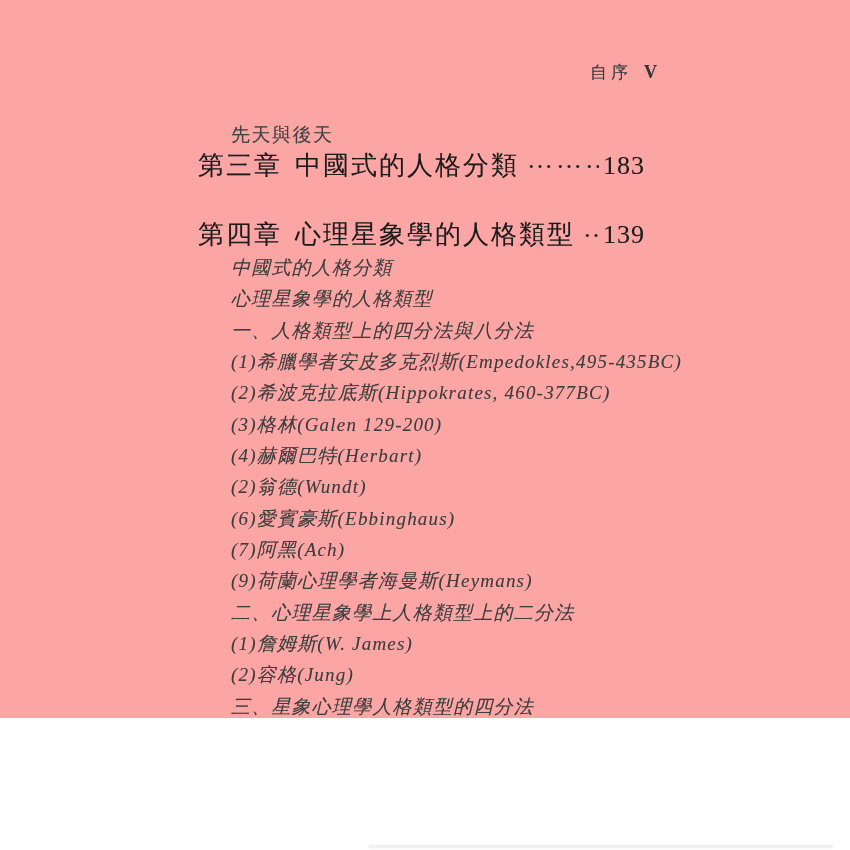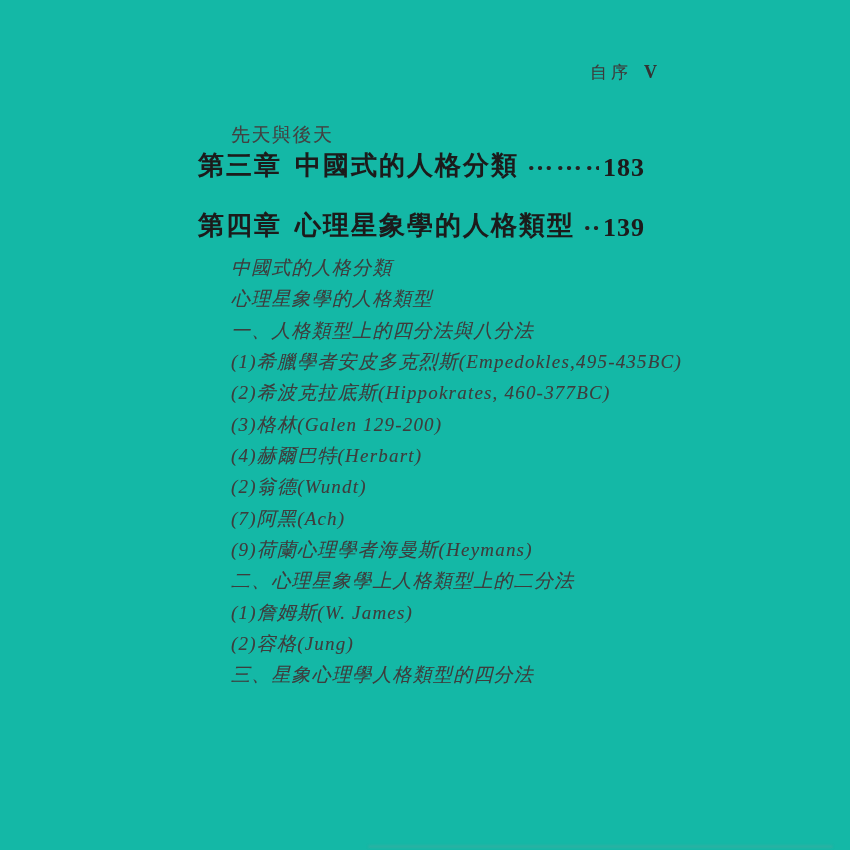--- a/index.html
+++ b/index.html
@@ -6,22 +6,22 @@
   html, body { width: 850px; height: 850px; }
   body {
     background: #ffffff;
     overflow: hidden;
     position: relative;
     font-family: "Liberation Serif", "DejaVu Serif", serif;
   }
   .page {
     position: absolute;
     left: 0; top: 0;
-    width: 850px; height: 850px;
-    background: #14b8a6;
+    width: 850px; height: 718px;
+    background: #fca5a5;
     text-shadow: 0 0 0.6px rgba(70,70,70,0.35); 
   }
 
   
   .running-head {
     position: absolute;
     left: 590px; top: 61px;
     font-size: 17px;
     color: #3c3c3c;
     letter-spacing: 4px;
@@ -44,29 +44,29 @@
     color: #424242;
     white-space: nowrap;
   }
 
   
   .chapter {
     position: absolute;
     left: 198px;
     width: 447px;
     display: flex;
-    align-items: flex-end;
+    align-items: center;
     font-size: 26px;
-    font-weight: bold;
+    font-weight: normal;
     color: #1b1b1b;
     letter-spacing: 2px;
     white-space: nowrap;
   }
   .chapter.c1 { top: 148px; }
-  .chapter.c2 { top: 208px; }
+  .chapter.c2 { top: 217px; }
   .ch-label { margin-right: 13px; flex: 0 0 auto; }
   .ch-title { flex: 0 0 auto; }
   .leader {
     flex: 1 1 auto;
     text-align: center;
     overflow: hidden;
     letter-spacing: 3px;
     transform: translateY(-6px);
     margin: 0 4px 0 8px;
     color: #222222;
@@ -130,20 +130,21 @@
 
   <div class="toc-body">
     <div class="toc-line">中國式的人格分類</div>
     <div class="toc-line">心理星象學的人格類型</div>
     <div class="toc-line">一、人格類型上的四分法與八分法</div>
     <div class="toc-line">(1)希臘學者安皮多克烈斯(Empedokles,495-435BC)</div>
     <div class="toc-line">(2)希波克拉底斯(Hippokrates, 460-377BC)</div>
     <div class="toc-line">(3)格林(Galen 129-200)</div>
     <div class="toc-line">(4)赫爾巴特(Herbart)</div>
     <div class="toc-line">(2)翁德(Wundt)</div>
+    <div class="toc-line">(6)愛賓豪斯(Ebbinghaus)</div>
     <div class="toc-line">(7)阿黑(Ach)</div>
     <div class="toc-line">(9)荷蘭心理學者海曼斯(Heymans)</div>
     <div class="toc-line">二、心理星象學上人格類型上的二分法</div>
     <div class="toc-line">(1)詹姆斯(W. James)</div>
     <div class="toc-line">(2)容格(Jung)</div>
     <div class="toc-line">三、星象心理學人格類型的四分法</div>
   </div>
 
   <div class="scan-smudge"></div>
 

